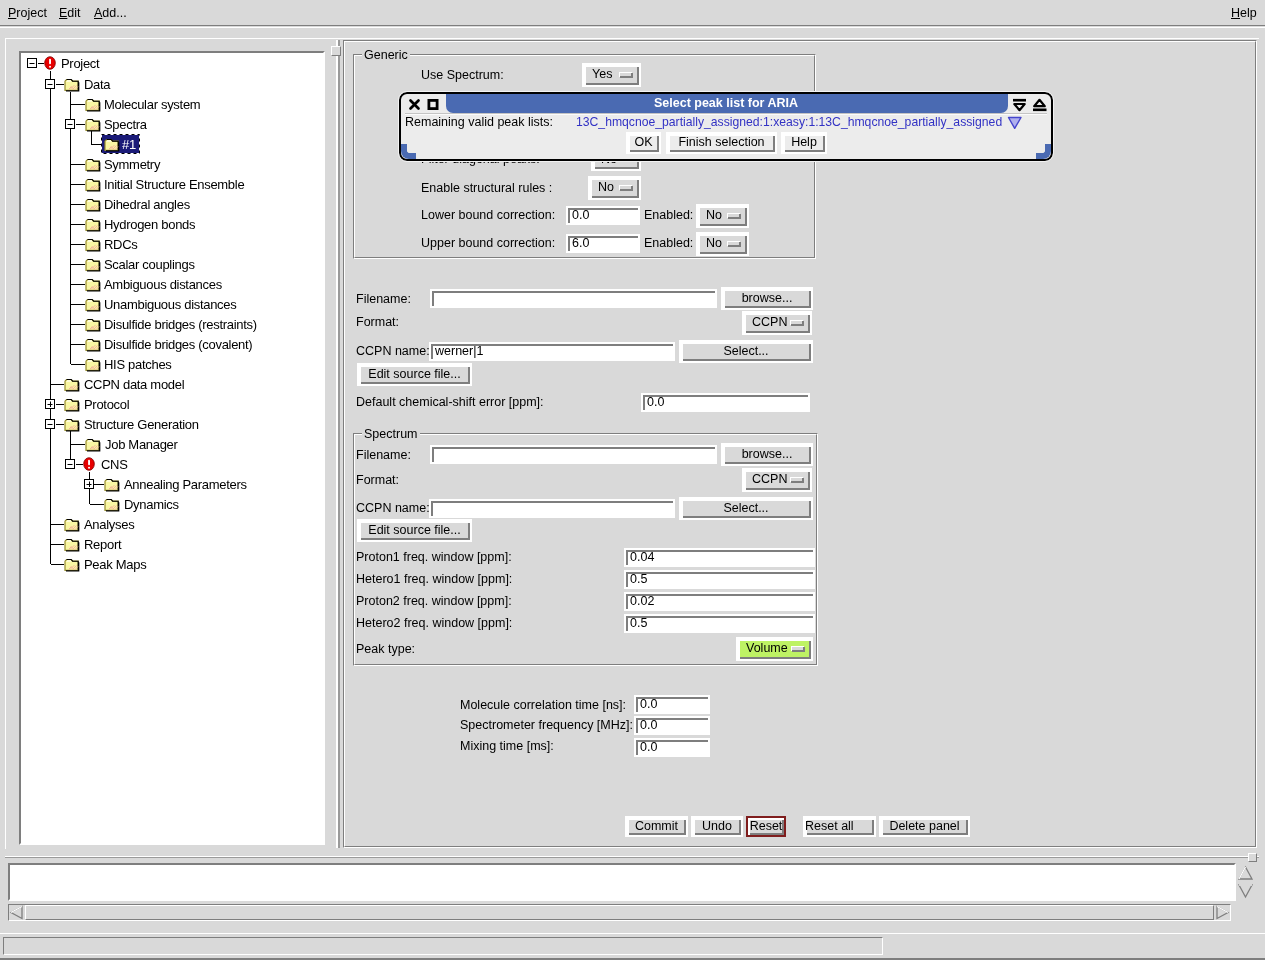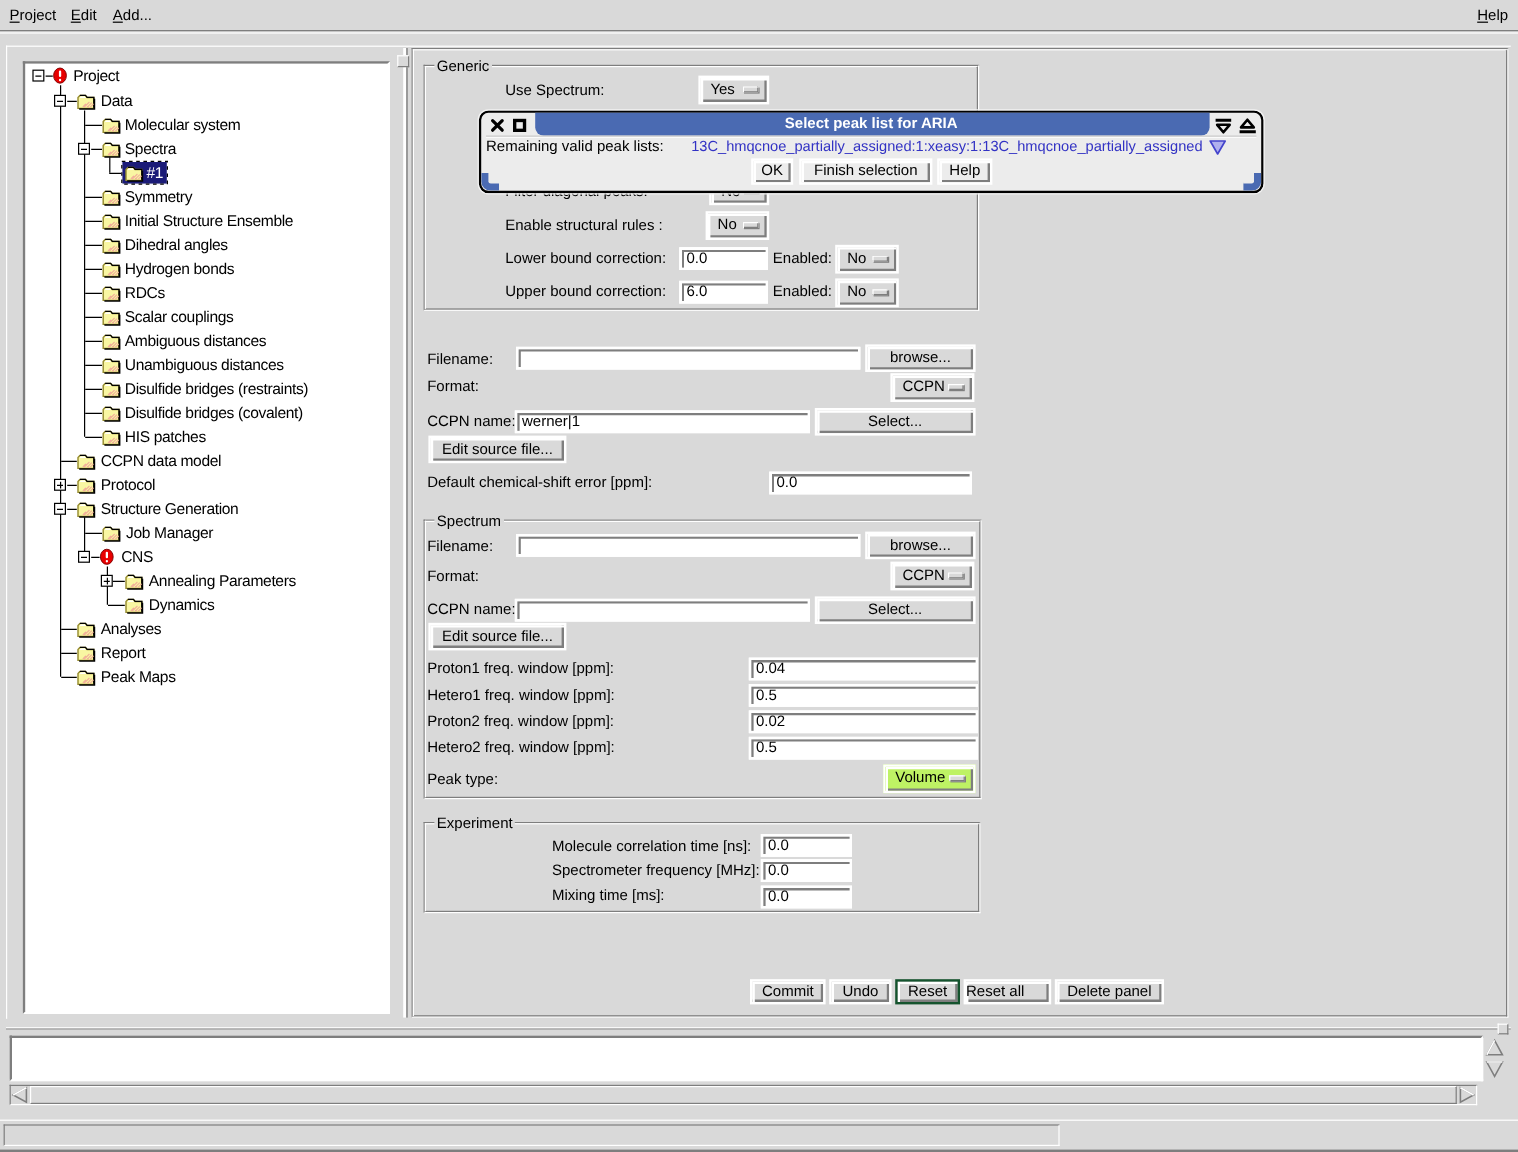--- a/index.html
+++ b/index.html
@@ -227,39 +227,35 @@
     </div>
 <div style="position:absolute;left:356px;top:615px;height:16px;line-height:16px;white-space:nowrap">Hetero2 freq. window [ppm]:</div>
 <div style="position:absolute;left:624px;top:614px;width:191px;height:19px;background:#fff;border:2px solid #fff;box-shadow:inset 2px 2px 0 #7e7e7e">
       <span style="position:absolute;left:4px;top:0px;line-height:15px;white-space:nowrap">0.5</span>
     </div>
 <div style="position:absolute;left:356px;top:641px;height:16px;line-height:16px;white-space:nowrap">Peak type:</div>
 <div style="position:absolute;left:736px;top:637px;width:77px;height:24px;background:#bef264;border:2px solid #fff;box-shadow:inset 2px 2px 0 #fff, inset -2px -2px 0 #7e7e7e">
       <span style="position:absolute;left:8px;top:2px;line-height:15px">Volume</span>
       <span style="position:absolute;right:7px;top:7px;width:13px;height:5px;background:#d9d9d9;box-shadow:inset 1px 1px 0 #fff, inset -1px -1px 0 #7e7e7e, 1px 1px 0 #7e7e7e"></span>
     </div>
-<div style="position:absolute;left:353px;top:685px;width:464px;height:76px;border:1px solid;border-color:#7e7e7e #fff #fff #7e7e7e">
-      <div style="position:absolute;left:0;top:0;right:0;bottom:0;border:1px solid;border-color:#fff #7e7e7e #7e7e7e #fff"></div>
-      <div style="position:absolute;left:8px;top:-8px;height:16px;line-height:16px;background:#d9d9d9;padding:0 2px;white-space:nowrap">Experiment</div>
-    </div>
 <div style="position:absolute;left:460px;top:697px;height:16px;line-height:16px;white-space:nowrap">Molecule correlation time [ns]:</div>
 <div style="position:absolute;left:634px;top:695px;width:76px;height:19px;background:#fff;border:2px solid #fff;box-shadow:inset 2px 2px 0 #7e7e7e">
       <span style="position:absolute;left:4px;top:0px;line-height:15px;white-space:nowrap">0.0</span>
     </div>
 <div style="position:absolute;left:460px;top:717px;height:16px;line-height:16px;white-space:nowrap">Spectrometer frequency [MHz]:</div>
 <div style="position:absolute;left:634px;top:716px;width:76px;height:19px;background:#fff;border:2px solid #fff;box-shadow:inset 2px 2px 0 #7e7e7e">
       <span style="position:absolute;left:4px;top:0px;line-height:15px;white-space:nowrap">0.0</span>
     </div>
 <div style="position:absolute;left:460px;top:738px;height:16px;line-height:16px;white-space:nowrap">Mixing time [ms]:</div>
 <div style="position:absolute;left:634px;top:738px;width:76px;height:19px;background:#fff;border:2px solid #fff;box-shadow:inset 2px 2px 0 #7e7e7e">
       <span style="position:absolute;left:4px;top:0px;line-height:15px;white-space:nowrap">0.0</span>
     </div>
 <div style="position:absolute;left:625px;top:816px;width:63px;height:21px;background:#d9d9d9;border:2px solid #fff;box-shadow:inset 2px 2px 0 #fff, inset -2px -2px 0 #7e7e7e;text-align:center;line-height:16px;font-size:12.5px;white-space:nowrap">Commit</div>
 <div style="position:absolute;left:691px;top:816px;width:52px;height:21px;background:#d9d9d9;border:2px solid #fff;box-shadow:inset 2px 2px 0 #fff, inset -2px -2px 0 #7e7e7e;text-align:center;line-height:16px;font-size:12.5px;white-space:nowrap">Undo</div>
-<div style="position:absolute;left:746px;top:816px;width:54px;height:21px;background:#d9d9d9;border:2px solid #14532d;box-shadow:inset 2px 2px 0 #fff, inset -2px -2px 0 #7e7e7e;text-align:center;line-height:16px;font-size:12.5px;white-space:nowrap">Reset</div>
+<div style="position:absolute;left:746px;top:816px;width:40px;height:21px;background:#d9d9d9;border:2px solid #7f1d1d;box-shadow:inset 2px 2px 0 #fff, inset -2px -2px 0 #7e7e7e;text-align:center;line-height:16px;font-size:12.5px;white-space:nowrap">Reset</div>
 <div style="position:absolute;left:803px;top:816px;width:73px;height:21px;background:#d9d9d9;border:2px solid #fff;box-shadow:inset 2px 2px 0 #fff, inset -2px -2px 0 #7e7e7e;text-align:left;line-height:16px;font-size:12.5px;white-space:nowrap">Reset all</div>
 <div style="position:absolute;left:879px;top:816px;width:91px;height:21px;background:#d9d9d9;border:2px solid #fff;box-shadow:inset 2px 2px 0 #fff, inset -2px -2px 0 #7e7e7e;text-align:center;line-height:16px;font-size:12.5px;white-space:nowrap">Delete panel</div>
 <div style="position:absolute;left:399px;top:92px;width:654px;height:69px;background:#ececec;border:2px solid #000;border-radius:8px;outline:1px solid #f2f2f2">
       <div style="position:absolute;left:45px;top:0px;width:562px;height:19px;background:#4a6ab2;border-radius:0 0 7px 7px"></div>
       <div style="position:absolute;left:0;top:1px;width:650px;height:16px;text-align:center;color:#fff;font-weight:bold;font-size:12.5px;line-height:16px">Select peak list for ARIA</div>
       <svg style="position:absolute;left:6px;top:4px" width="40" height="14">
 <path d="M3.5,2.5 L11.5,10.5 M11.5,2.5 L3.5,10.5" stroke="#000" stroke-width="2.7" stroke-linecap="round" fill="none"></path>
 <rect x="21.9" y="2.4" width="8.2" height="8.2" fill="#ececec" stroke="#000" stroke-width="2.8"></rect>
 </svg>
       <svg style="position:absolute;left:609px;top:4px" width="40" height="15">

